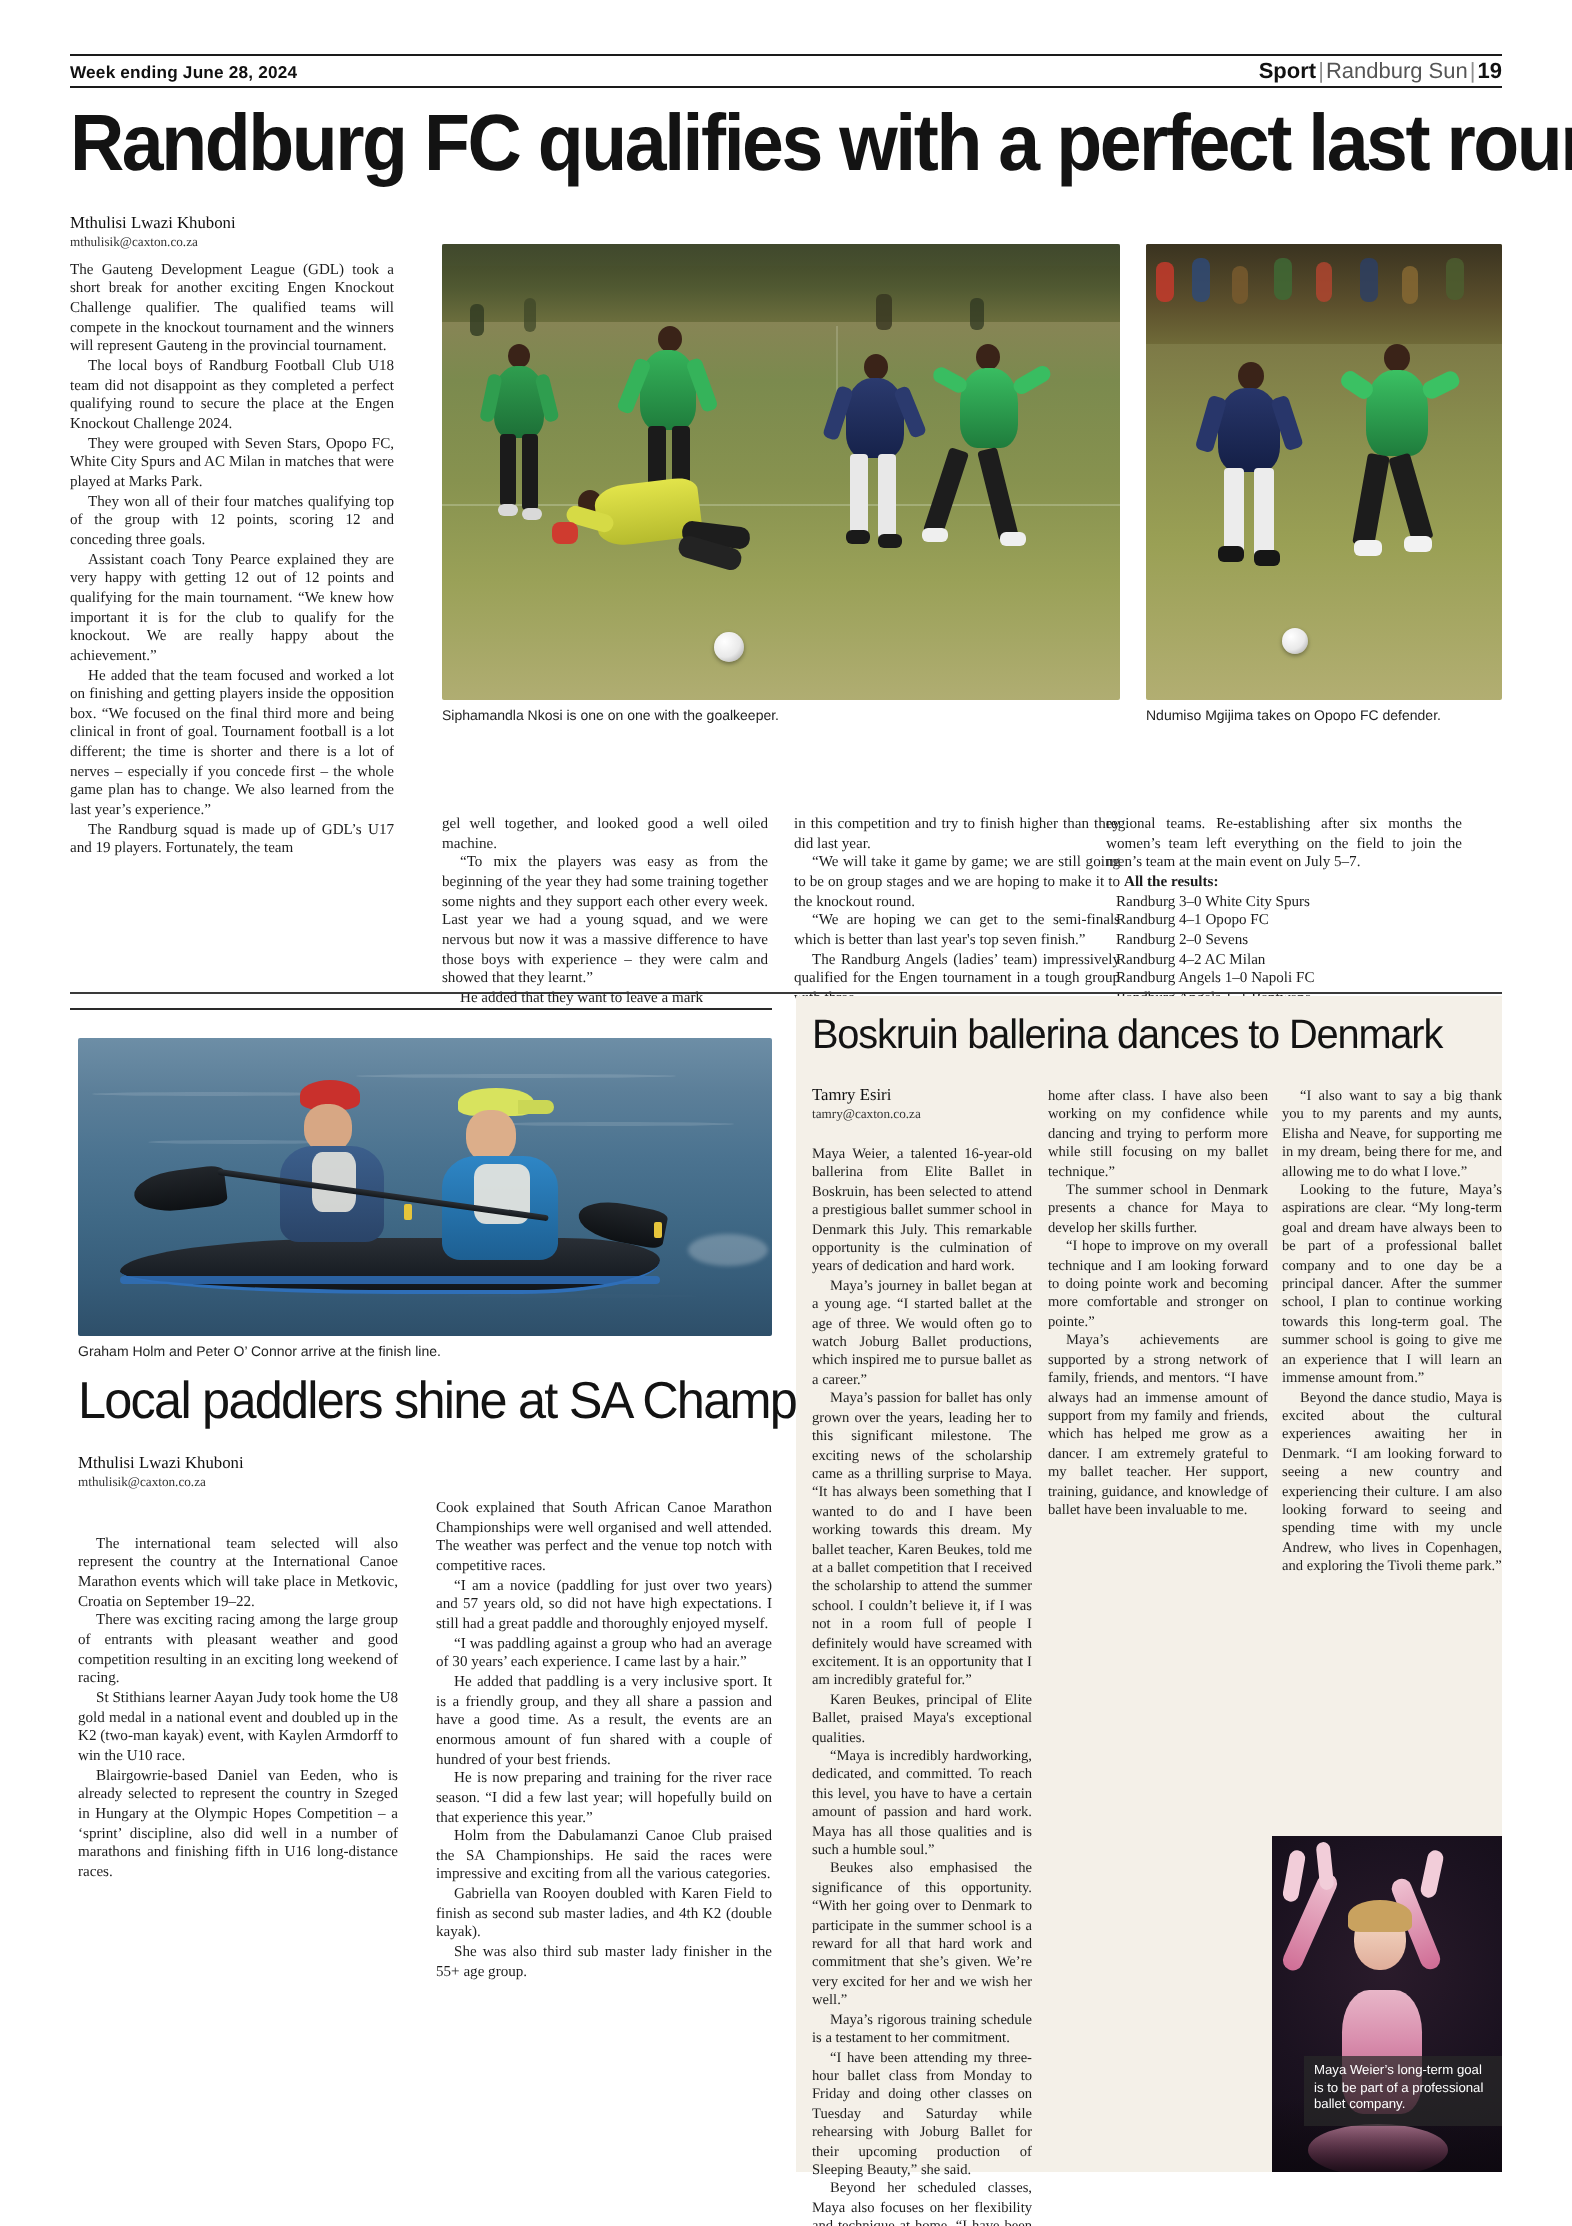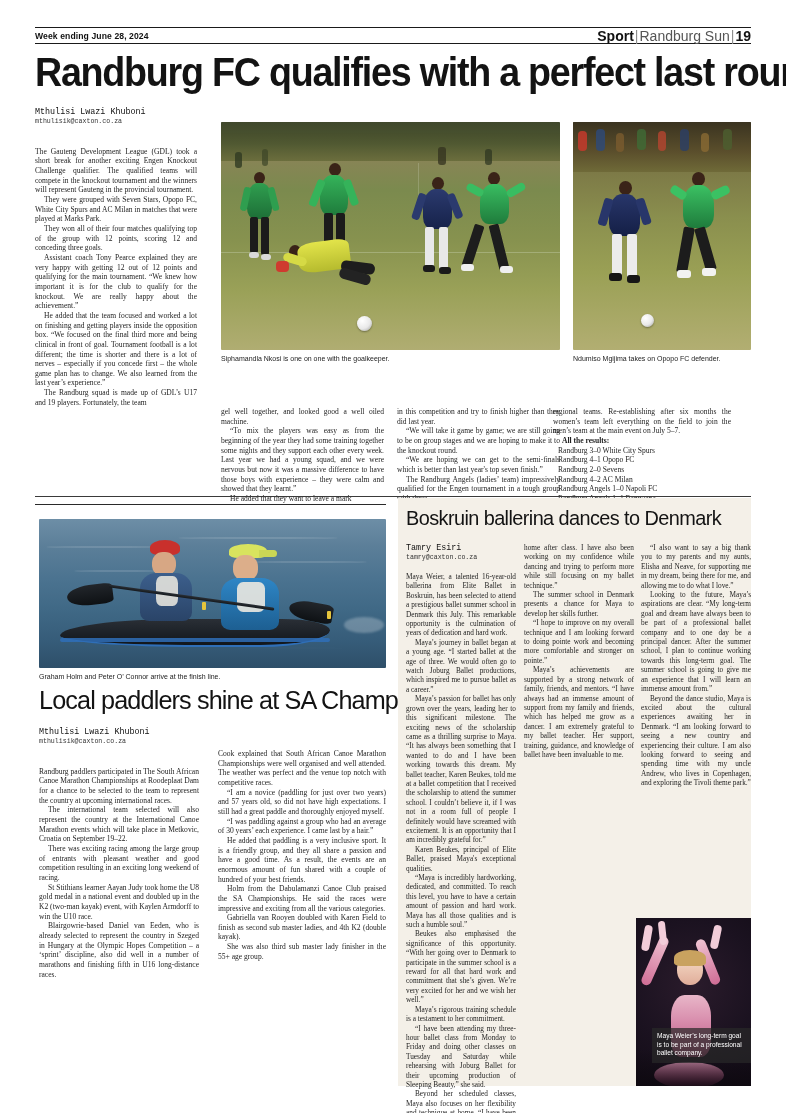--- a/index.html
+++ b/index.html
@@ -32,21 +32,21 @@
     display: flex;
     align-items: center;
     justify-content: space-between;
     font-family: "Liberation Sans", sans-serif;
   }
   .masthead .left {
     font-size: 8.6px; font-weight: bold; letter-spacing: 0.1px;
     color: #111;
   }
   .masthead .right {
-    font-size: 14px; color: #111;
+    font-size: 11px; color: #111;
   }
   .masthead .right b { font-weight: bold; }
   .masthead .right .sep { color: #8e8e8e; font-weight: normal; padding: 0 1px; }
   .masthead .right .pub { font-weight: normal; color: #555; }
 
   
   .headline-main {
     position: absolute;
     left: 35px; top: 50px;
     width: 716px;
@@ -56,21 +56,21 @@
     line-height: 44px;
     letter-spacing: -1.3px;
     color: #131313;
     transform: scaleX(0.94);
     transform-origin: left center;
     white-space: nowrap;
   }
 
   
   .byline {
-    font-family: Liberation Mono, monospace;
+    font-family: Liberation Serif, serif;
     line-height: 1.25;
   }
   .byline .name { font-size: 8.4px; color: #111; }
   .byline .email { font-size: 6.6px; color: #333; }
 
   
   .col-body {
     font-family: "Liberation Serif", serif;
     font-size: 7.55px;
     line-height: 9.65px;
@@ -79,21 +79,21 @@
     -webkit-hyphens: auto; hyphens: auto;
   }
   .col-body p { margin: 0; }
   .col-body p.ind { text-indent: 9px; }
   .col-body p.bold { font-weight: bold; text-indent: 9px; }
   .col-body p.res { text-indent: 5px; }
 
   
   .t-col { position: absolute; }
   #t-col1 { left: 35px; top: 107px;  width: 162px; }
-  #t-col1 .body-wrap { margin-top: 21px; }
+  #t-col1 .body-wrap { margin-top: 4px; }
   #t-col2 { left: 221px; top: 407px; width: 163px; }
   #t-col3 { left: 397px; top: 407px; width: 163px; }
   #t-col4 { left: 553px; top: 407px; width: 178px; }
 
   
   .photo { position: absolute; overflow: hidden; }
   #photo-soccer-1 { left: 221px; top: 122px; width: 339px; height: 228px; }
   #photo-soccer-2 { left: 573px; top: 122px; width: 178px; height: 228px; }
 
   .caption {
@@ -369,20 +369,21 @@
   <div class="caption" id="cap-soccer-1">Siphamandla Nkosi is one on one with the goalkeeper.</div>
   <div class="caption" id="cap-soccer-2">Ndumiso Mgijima takes on Opopo FC defender.</div>
 
   <div class="t-col" id="t-col1">
     <div class="byline">
       <div class="name">Mthulisi Lwazi Khuboni</div>
       <div class="email">mthulisik@caxton.co.za</div>
     </div>
     <div class="col-body body-wrap">
       <p>The Gauteng Development League (GDL) took a short break for another exciting Engen Knockout Challenge qualifier. The qualified teams will compete in the knockout tournament and the winners will represent Gauteng in the provincial tournament.</p>
+      <p class="ind">The local boys of Randburg Football Club U18 team did not disappoint as they completed a perfect qualifying round to secure the place at the Engen Knockout Challenge 2024.</p>
       <p class="ind">They were grouped with Seven Stars, Opopo FC, White City Spurs and AC Milan in matches that were played at Marks Park.</p>
       <p class="ind">They won all of their four matches qualifying top of the group with 12 points, scoring 12 and conceding three goals.</p>
       <p class="ind">Assistant coach Tony Pearce explained they are very happy with getting 12 out of 12 points and qualifying for the main tournament. “We knew how important it is for the club to qualify for the knockout. We are really happy about the achievement.”</p>
       <p class="ind">He added that the team focused and worked a lot on finishing and getting players inside the opposition box. “We focused on the final third more and being clinical in front of goal. Tournament football is a lot different; the time is shorter and there is a lot of nerves – especially if you concede first – the whole game plan has to change. We also learned from the last year’s experience.”</p>
       <p class="ind">The Randburg squad is made up of GDL’s U17 and 19 players. Fortunately, the team</p>
     </div>
   </div>
 
   <div class="t-col" id="t-col2">
     <div class="col-body">
@@ -457,34 +458,34 @@
   <div class="caption" id="cap-kayak">Graham Holm and Peter O’ Connor arrive at the finish line.</div>
 
   <div class="headline-sub" id="hl-paddlers">Local paddlers shine at SA Champs</div>
 
   <div id="p-col1">
     <div class="byline">
       <div class="name">Mthulisi Lwazi Khuboni</div>
       <div class="email">mthulisik@caxton.co.za</div>
     </div>
     <div class="col-body body-wrap">
-      <p>Randburg paddlers participated in The South African Canoe Marathon Championships at Roodeplaat Dam for a chance to be selected to the team to represent the country at upcoming international races.</p>
       <p class="ind">The international team selected will also represent the country at the International Canoe Marathon events which will take place in Metkovic, Croatia on September 19–22.</p>
       <p class="ind">There was exciting racing among the large group of entrants with pleasant weather and good competition resulting in an exciting long weekend of racing.</p>
       <p class="ind">St Stithians learner Aayan Judy took home the U8 gold medal in a national event and doubled up in the K2 (two-man kayak) event, with Kaylen Armdorff to win the U10 race.</p>
       <p class="ind">Blairgowrie-based Daniel van Eeden, who is already selected to represent the country in Szeged in Hungary at the Olympic Hopes Competition – a ‘sprint’ discipline, also did well in a number of marathons and finishing fifth in U16 long-distance races.</p>
     </div>
   </div>
 
   <div id="p-col2">
     <div class="col-body">
       <p>Cook explained that South African Canoe Marathon Championships were well organised and well attended. The weather was perfect and the venue top notch with competitive races.</p>
       <p class="ind">“I am a novice (paddling for just over two years) and 57 years old, so did not have high expectations. I still had a great paddle and thoroughly enjoyed myself.</p>
       <p class="ind">“I was paddling against a group who had an average of 30 years’ each experience. I came last by a hair.”</p>
       <p class="ind">He added that paddling is a very inclusive sport. It is a friendly group, and they all share a passion and have a good time. As a result, the events are an enormous amount of fun shared with a couple of hundred of your best friends.</p>
+      <p class="ind">He is now preparing and training for the river race season. “I did a few last year; will hopefully build on that experience this year.”</p>
       <p class="ind">Holm from the Dabulamanzi Canoe Club praised the SA Championships. He said the races were impressive and exciting from all the various categories.</p>
       <p class="ind">Gabriella van Rooyen doubled with Karen Field to finish as second sub master ladies, and 4th K2 (double kayak).</p>
       <p class="ind">She was also third sub master lady finisher in the 55+ age group.</p>
     </div>
   </div>
 
   <div class="ballet-panel"></div>
 
   <div class="headline-sub" id="hl-ballet">Boskruin ballerina dances to Denmark</div>
 

